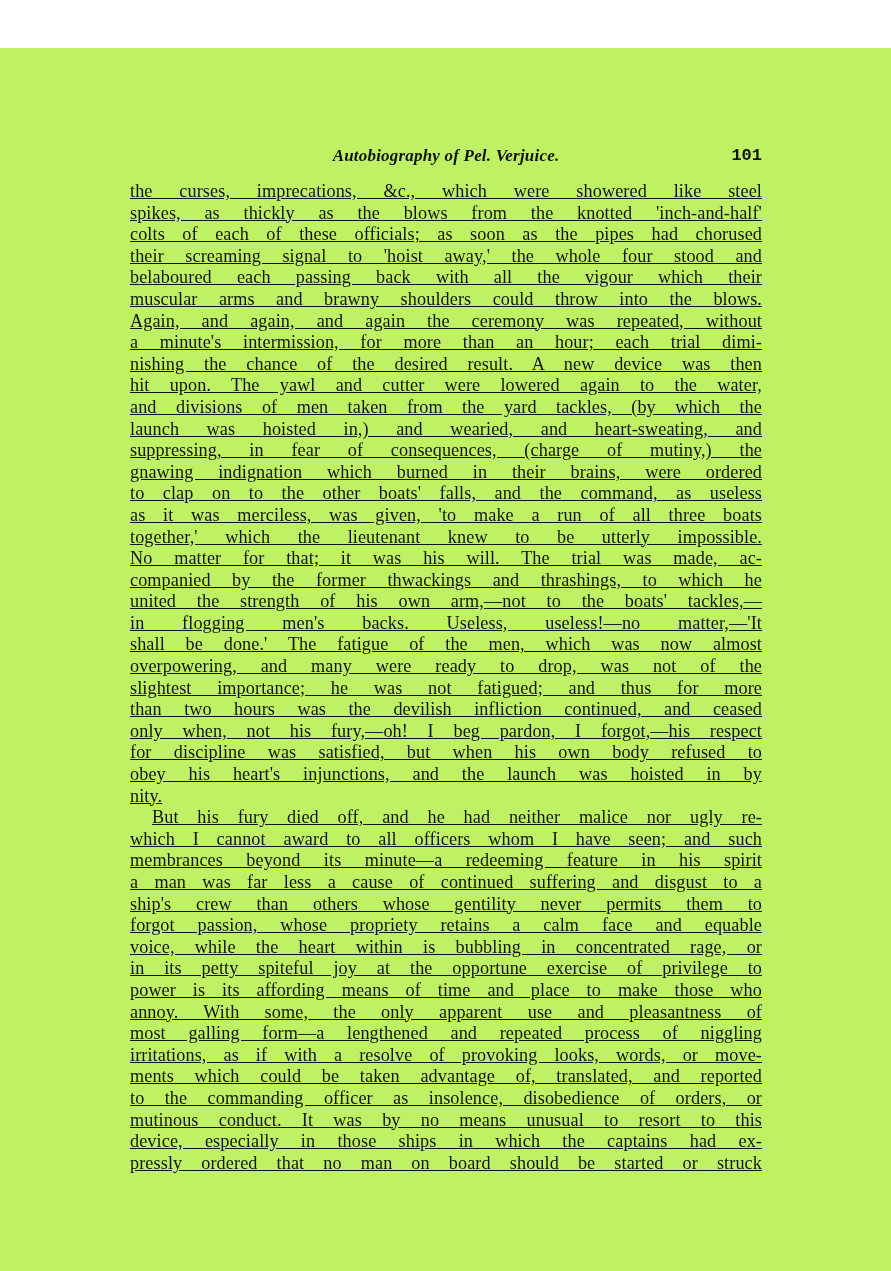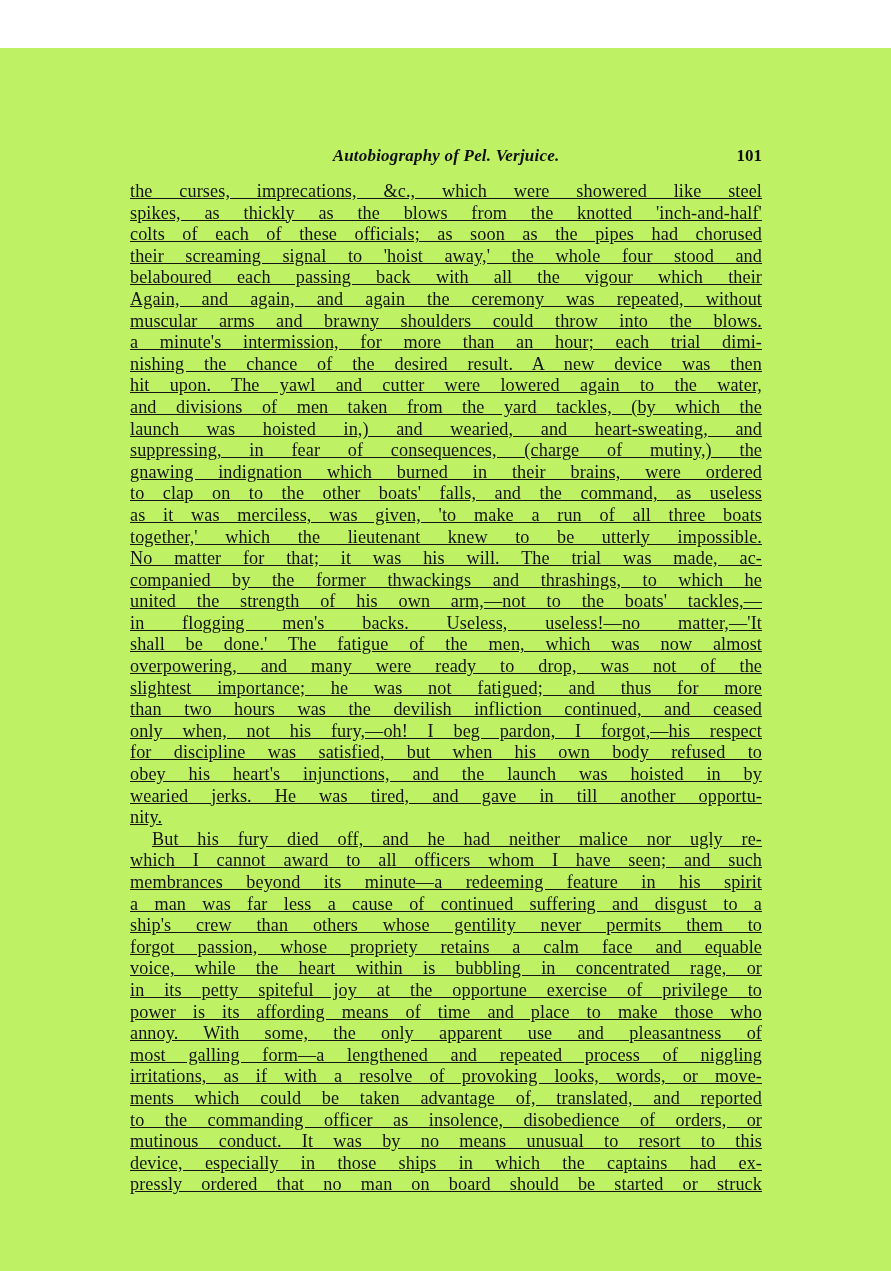--- a/index.html
+++ b/index.html
@@ -40,20 +40,21 @@
     letter-spacing: 0.2px;
     color: #111;
   }
   .page-number {
     position: absolute;
     right: 0;
     top: 0;
     font-weight: bold;
     font-size: 17px;
     color: #111;
+    font-family: Liberation Mono, monospace;
   }
   .text-block {
     position: absolute;
     left: 130px;
     top: 133px;
     width: 632px;
   }
   .line {
     display: block;
     height: 21.6px;
@@ -83,22 +84,22 @@
     <span class="page-number">101</span>
   </div>
 
   <div class="text-block">
 
     <span class="line">the curses, imprecations, &amp;c., which were showered like steel</span>
     <span class="line">spikes, as thickly as the blows from the knotted 'inch-and-half'</span>
     <span class="line">colts of each of these officials; as soon as the pipes had chorused</span>
     <span class="line">their screaming signal to 'hoist away,' the whole four stood and</span>
     <span class="line">belaboured each passing back with all the vigour which their</span>
+    <span class="line">muscular arms and brawny shoulders could throw into the blows.</span>
     <span class="line">Again, and again, and again the ceremony was repeated, without</span>
-    <span class="line">muscular arms and brawny shoulders could throw into the blows.</span>
     <span class="line">a minute's intermission, for more than an hour; each trial dimi-</span>
     <span class="line">nishing the chance of the desired result. A new device was then</span>
     <span class="line">hit upon. The yawl and cutter were lowered again to the water,</span>
     <span class="line">and divisions of men taken from the yard tackles, (by which the</span>
     <span class="line">launch was hoisted in,) and wearied, and heart-sweating, and</span>
     <span class="line">suppressing, in fear of consequences, (charge of mutiny,) the</span>
     <span class="line">gnawing indignation which burned in their brains, were ordered</span>
     <span class="line">to clap on to the other boats' falls, and the command, as useless</span>
     <span class="line">as it was merciless, was given, 'to make a run of all three boats</span>
     <span class="line">together,' which the lieutenant knew to be utterly impossible.</span>
@@ -106,21 +107,20 @@
     <span class="line">companied by the former thwackings and thrashings, to which he</span>
     <span class="line">united the strength of his own arm,—not to the boats' tackles,—</span>
     <span class="line">in flogging men's backs. Useless, useless!—no matter,—'It</span>
     <span class="line">shall be done.' The fatigue of the men, which was now almost</span>
     <span class="line">overpowering, and many were ready to drop, was not of the</span>
     <span class="line">slightest importance; he was not fatigued; and thus for more</span>
     <span class="line">than two hours was the devilish infliction continued, and ceased</span>
     <span class="line">only when, not his fury,—oh! I beg pardon, I forgot,—his respect</span>
     <span class="line">for discipline was satisfied, but when his own body refused to</span>
     <span class="line">obey his heart's injunctions, and the launch was hoisted in by</span>
-    <span class="line">wearied jerks. He was tired, and gave in till another opportu-</span>
     <span class="line last">nity.</span>
 
     <span class="line indent">But his fury died off, and he had neither malice nor ugly re-</span>
     <span class="line">which I cannot award to all officers whom I have seen; and such</span>
     <span class="line">membrances beyond its minute—a redeeming feature in his spirit</span>
     <span class="line">a man was far less a cause of continued suffering and disgust to a</span>
     <span class="line">ship's crew than others whose gentility never permits them to</span>
     <span class="line">forgot passion, whose propriety retains a calm face and equable</span>
     <span class="line">voice, while the heart within is bubbling in concentrated rage, or</span>
     <span class="line">in its petty spiteful joy at the opportune exercise of privilege to</span>

